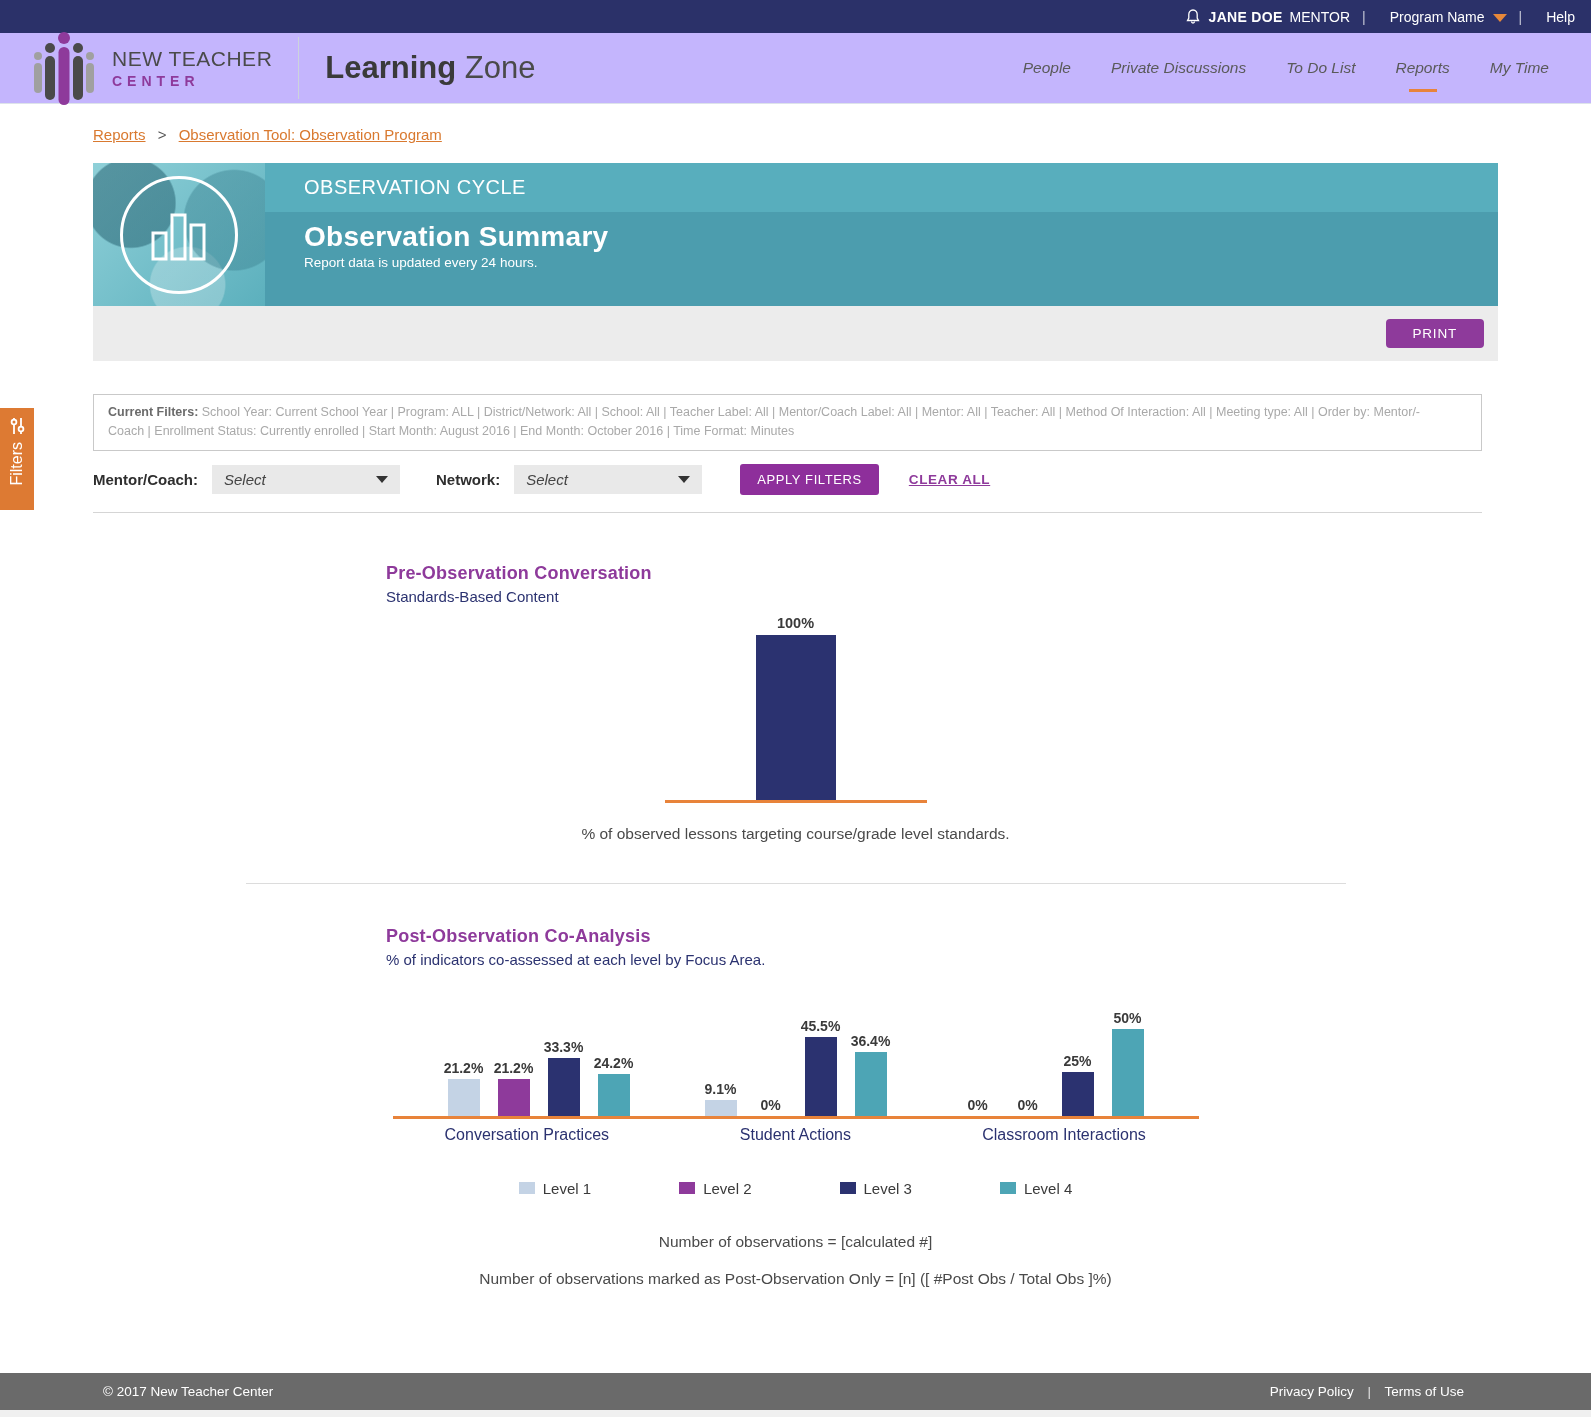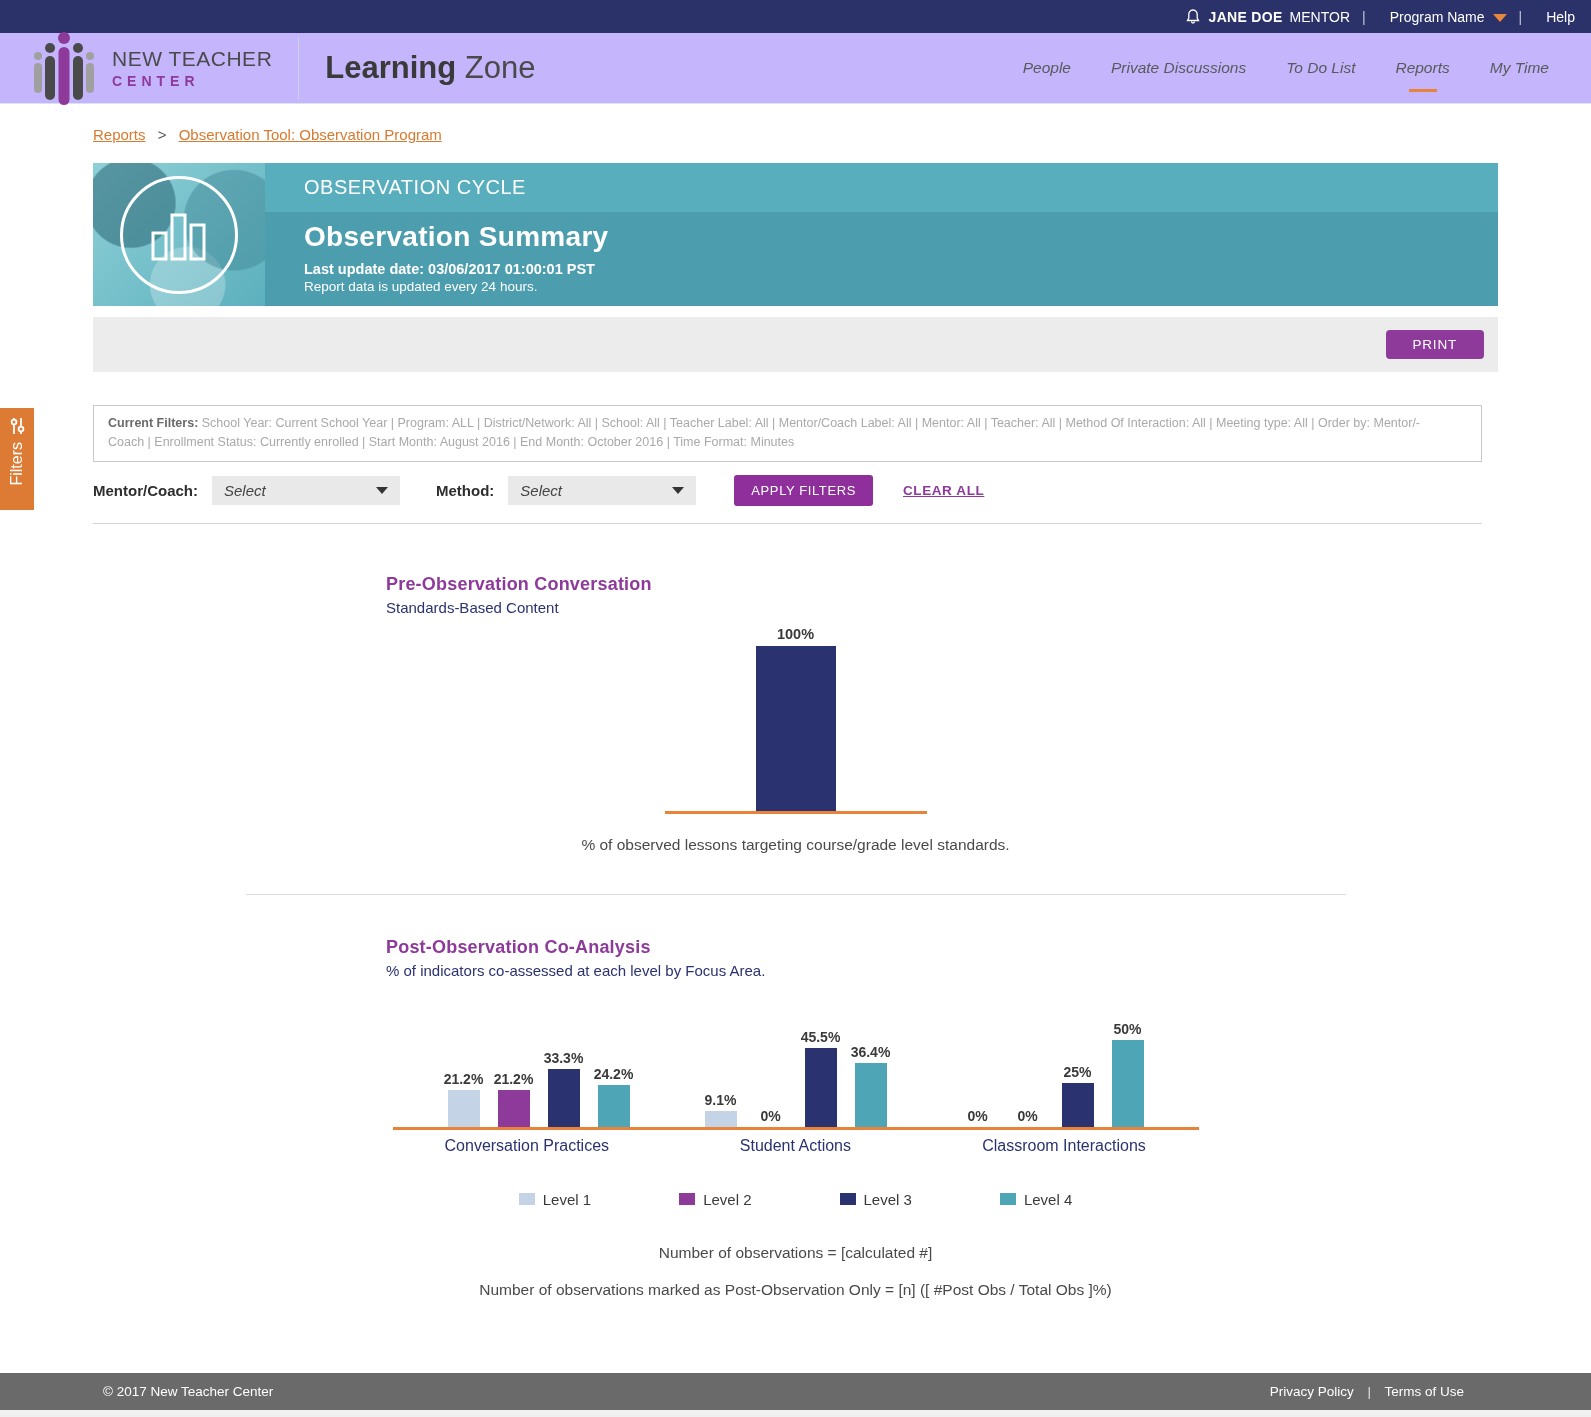--- a/index.html
+++ b/index.html
@@ -48,21 +48,21 @@
     width:118px;height:118px;border:3px solid #fff;border-radius:50%;
     display:flex;align-items:center;justify-content:center;}
   .banner-right{flex:1;display:flex;flex-direction:column;}
   .banner-eyebrow{height:49px;background:#58aebd;color:#fff;display:flex;align-items:center;
     padding-left:39px;font-size:20px;letter-spacing:.5px;}
   .banner-body{flex:1;background:#4c9dae;color:#fff;padding:9px 0 0 39px;}
   .banner-title{font-size:28px;font-weight:bold;letter-spacing:.3px;}
   .banner-update{font-size:14.5px;font-weight:bold;margin-top:8px;}
   .banner-note{font-size:13.5px;margin-top:2px;}
   
-  .print-strip{margin:11px 93px;height:55px;background:#ececec;display:flex;align-items:center;
+  .print-strip{margin:0 93px;height:55px;background:#ececec;display:flex;align-items:center;
     justify-content:flex-end;padding-right:14px;}
   .print-btn{background:#8e3a9b;color:#fff;border:none;border-radius:4px;padding:7px 27px;
     font-size:13.5px;letter-spacing:.8px;cursor:pointer;font-family:inherit;}
   
   .filters-tab{position:absolute;left:0;top:408px;width:34px;height:102px;background:#dd7a33;
     color:#fff;display:flex;flex-direction:column;align-items:center;padding-top:9px;cursor:pointer;}
   .filters-tab-label{writing-mode:vertical-rl;transform:rotate(180deg);font-size:16px;margin-top:7px;}
   
   .current-filters{margin:33px 109px 0 93px;border:1px solid #c9c9c9;padding:8px 14px;
     font-size:12.5px;color:#a9a9a9;line-height:1.55;}
@@ -183,21 +183,20 @@
         <rect x="6" y="30" width="13" height="26"></rect>
         <rect x="25" y="12" width="13" height="44"></rect>
         <rect x="44" y="22" width="13" height="34"></rect>
       </svg>
     </div>
   </div>
   <div class="banner-right">
     <div class="banner-eyebrow">OBSERVATION CYCLE</div>
     <div class="banner-body">
       <div class="banner-title">Observation Summary</div>
-      <div class="banner-update">Last update date: 03/06/2017 01:00:01 PST</div>
       <div class="banner-note">Report data is updated every 24 hours.</div>
     </div>
   </div>
 </div>
 
 <div class="print-strip">
   <button class="print-btn">PRINT</button>
 </div>
 
 <div class="filters-tab">
@@ -216,21 +215,21 @@
   <br>
   <span>Coach   |   Enrollment Status: Currently enrolled   |   Start Month: August 2016   |   End Month: October 2016   |   Time Format: Minutes</span>
 </div>
 
 <div class="filter-row">
   <span class="f-label">Mentor/Coach:</span>
   <div class="select">
     <span class="sel-value">Select</span>
     <span class="caret-dark"></span>
   </div>
-  <span class="f-label lbl-teacher">Method:</span>
+  <span class="f-label lbl-teacher">Network:</span>
   <div class="select">
     <span class="sel-value">Select</span>
     <span class="caret-dark"></span>
   </div>
   <button class="apply-btn">APPLY FILTERS</button>
   <a class="clear-link">CLEAR ALL</a>
 </div>
 
 <div class="chart-section1">
   <div class="chart-titles">

